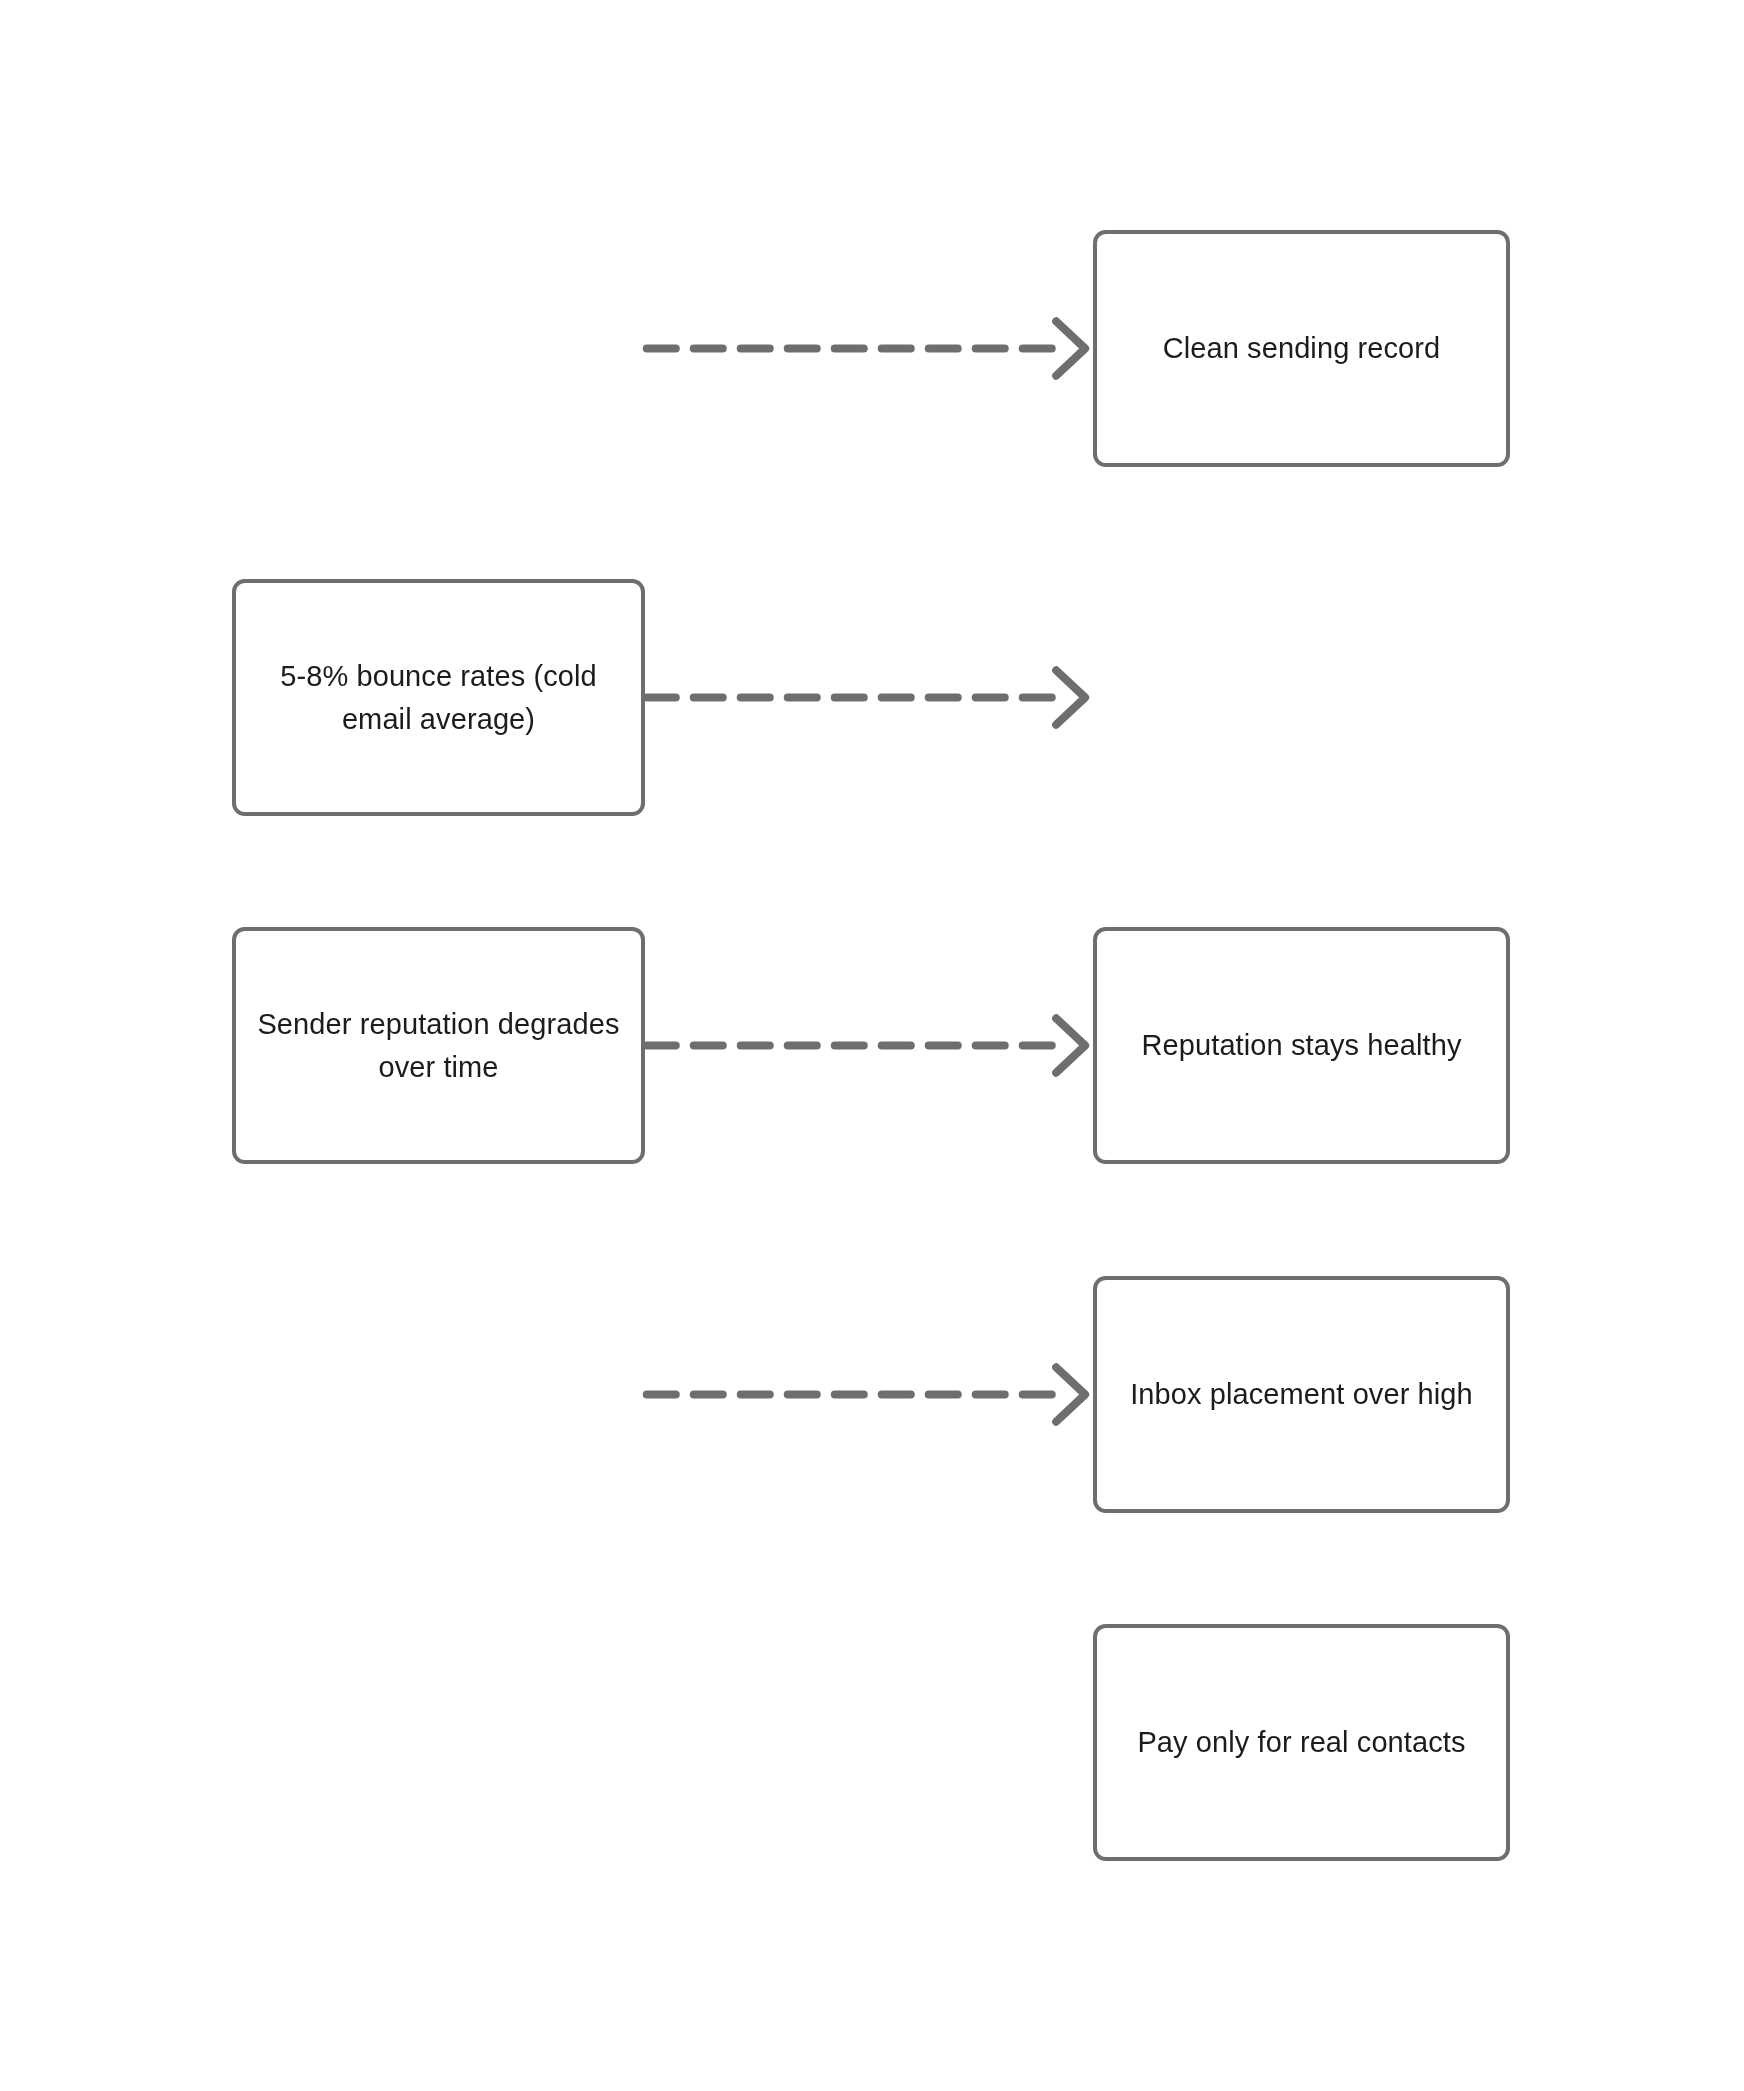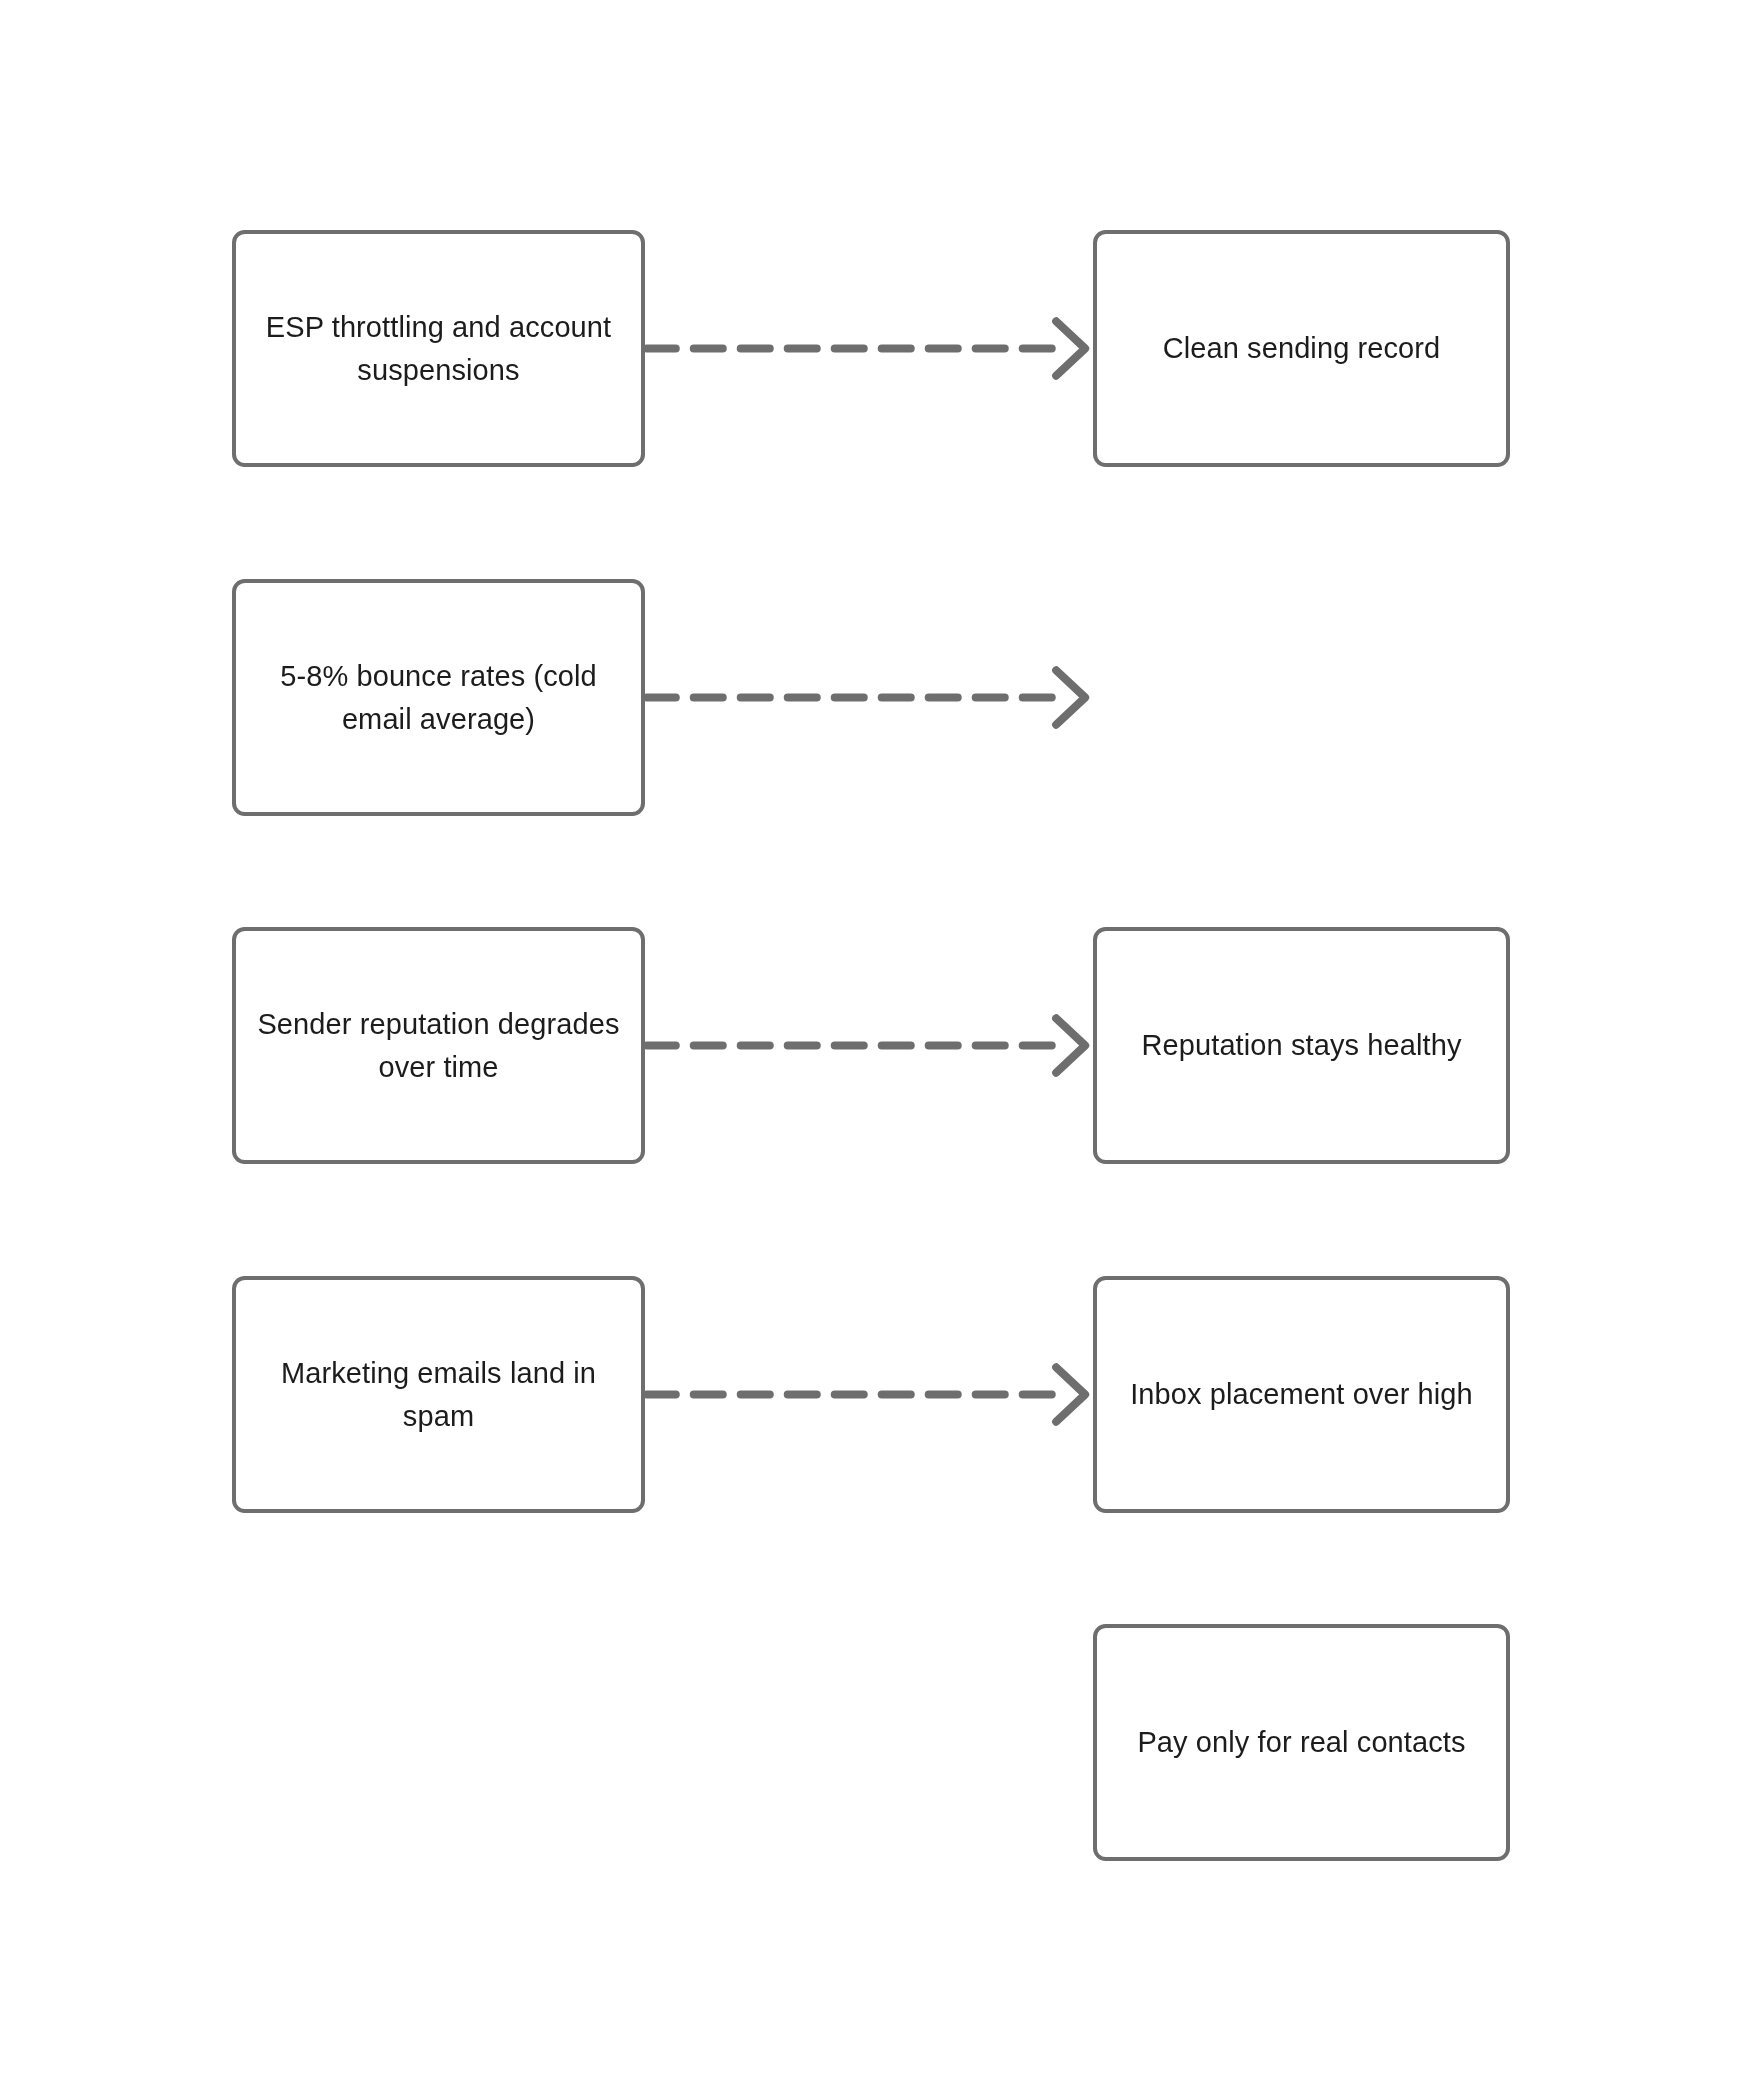--- a/index.html
+++ b/index.html
@@ -77,23 +77,20 @@
     width: 460px;
     height: 69px;
     overflow: visible;
   }
 </style>
 </head>
 <body>
 
 <div id="diagram">
     <div class="row" style="top: 230px;">
-      <div class="node left">
-        <div class="node-label">ESP throttling and account suspensions</div>
-      </div>
       <div class="connector">
 <svg viewBox="0 0 509 76" xmlns="http://www.w3.org/2000/svg" aria-hidden="true">
   <line x1="2" y1="38" x2="452" y2="38" stroke="#6e6e6e" stroke-width="9" stroke-linecap="round" stroke-dasharray="32 20"></line>
   <polyline points="455,8 487,38 455,68" fill="none" stroke="#6e6e6e" stroke-width="9" stroke-linecap="round" stroke-linejoin="round"></polyline>
 </svg>
       </div>
       <div class="node right">
         <div class="node-label">Clean sending record</div>
       </div>
     </div>
@@ -116,23 +113,20 @@
 <svg viewBox="0 0 509 76" xmlns="http://www.w3.org/2000/svg" aria-hidden="true">
   <line x1="2" y1="38" x2="452" y2="38" stroke="#6e6e6e" stroke-width="9" stroke-linecap="round" stroke-dasharray="32 20"></line>
   <polyline points="455,8 487,38 455,68" fill="none" stroke="#6e6e6e" stroke-width="9" stroke-linecap="round" stroke-linejoin="round"></polyline>
 </svg>
       </div>
       <div class="node right">
         <div class="node-label">Reputation stays healthy</div>
       </div>
     </div>
     <div class="row" style="top: 1276px;">
-      <div class="node left">
-        <div class="node-label">Marketing emails land in spam</div>
-      </div>
       <div class="connector">
 <svg viewBox="0 0 509 76" xmlns="http://www.w3.org/2000/svg" aria-hidden="true">
   <line x1="2" y1="38" x2="452" y2="38" stroke="#6e6e6e" stroke-width="9" stroke-linecap="round" stroke-dasharray="32 20"></line>
   <polyline points="455,8 487,38 455,68" fill="none" stroke="#6e6e6e" stroke-width="9" stroke-linecap="round" stroke-linejoin="round"></polyline>
 </svg>
       </div>
       <div class="node right">
         <div class="node-label">Inbox placement over high</div>
       </div>
     </div>

